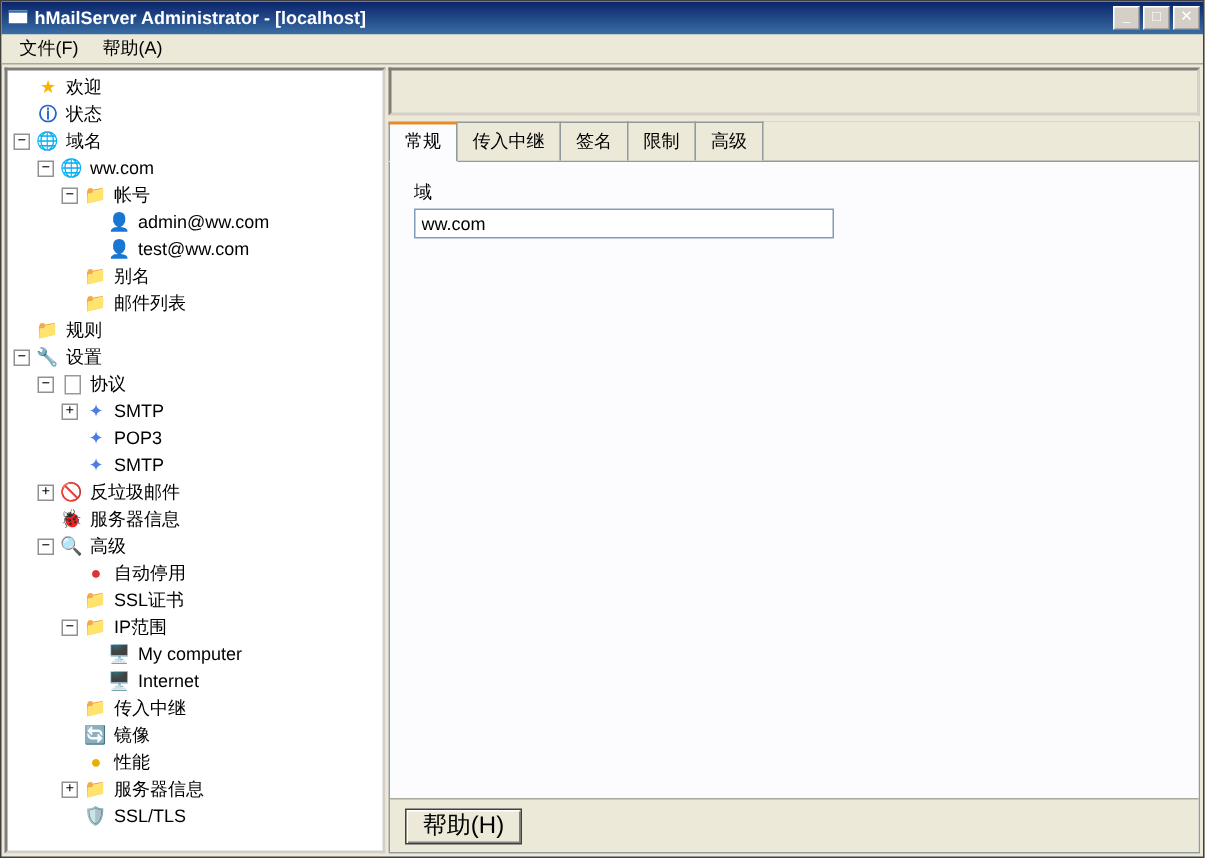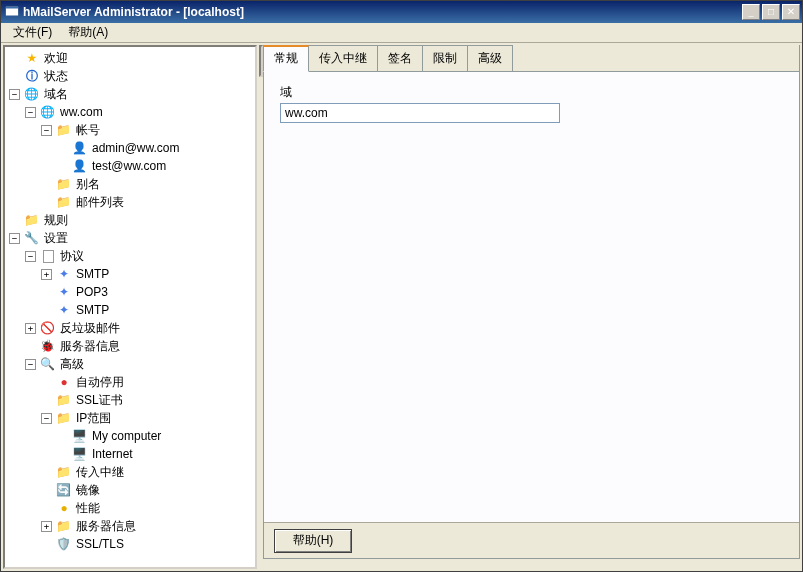--- a/index.html
+++ b/index.html
@@ -14,33 +14,33 @@
 .menu-item { padding: 2px 8px; cursor: pointer; }
 .body-area { display: flex; height: calc(100% - 42px); }
 .tree-panel { width: 254px; background: #fff; border: 2px inset #d4d0c8; margin: 2px; overflow: auto; padding: 2px; }
 .tree { list-style: none; }
 .tree ul { list-style: none; padding-left: 16px; }
 .tree li { position: relative; white-space: nowrap; }
 .node { display: flex; align-items: center; height: 18px; padding-left: 2px; }
 .expander { width: 11px; height: 11px; border: 1px solid #919191; background: #fff; display: inline-flex; align-items: center; justify-content: center; font-size: 9px; line-height: 1; margin-right: 4px; cursor: pointer; font-family: monospace; }
 .expander.empty { border: none; background: none; }
 .icon { width: 16px; height: 16px; margin-right: 4px; display: inline-flex; align-items: center; justify-content: center; font-size: 12px; }
-.right-panel { flex: 1; display: flex; flex-direction: row; margin: 2px 2px 12px 0; }
+.right-panel { flex: 1; display: flex; flex-direction: column; margin: 2px 2px 2px 0; }
 .top-blank { height: 32px; background: #ece9d8; border: 2px inset #d4d0c8; margin-bottom: 4px; }
 .tab-container { flex: 1; border: 1px solid #919b9c; background: #fcfcfe; display: flex; flex-direction: column; position: relative; }
 .tabs { display: flex; background: #ece9d8; border-bottom: 1px solid #919b9c; margin-top: -1px; margin-left: -1px; }
 .tab { padding: 4px 10px; background: #ece9d8; border: 1px solid #919b9c; border-bottom: none; margin-right: -1px; cursor: pointer; position: relative; }
 .tab.active { background: #fcfcfe; border-bottom: 1px solid #fcfcfe; margin-bottom: -1px; z-index: 2; border-top: 2px solid #e68b2c; padding-top: 3px; }
 .tab-content { padding: 12px 16px; flex: 1; background: #fcfcfe; }
 .field-label { font-size: 12px; margin-bottom: 2px; display: block; }
 .text-input { width: 280px; height: 20px; border: 1px solid #7f9db9; background: #fff; padding: 0 4px; font-size: 12px; font-family: inherit; }
 .check-row { margin-top: 12px; display: flex; align-items: center; }
 .check-row input { margin-right: 4px; }
 .bottom-bar { height: 36px; display: flex; align-items: center; justify-content: space-between; padding: 0 10px; background: #ece9d8; border-top: 1px solid #aca899; }
-.btn { min-width: 78px; height: 24px; background: #ece9d8; border: 1px solid #404040; box-shadow: inset 1px 1px 0 #fff, inset -1px -1px 0 #808080; cursor: pointer; font-size: 12px; font-family: inherit; padding: 0 2px; }
+.btn { min-width: 78px; height: 24px; background: #ece9d8; border: 1px solid #404040; box-shadow: inset 1px 1px 0 #fff, inset -1px -1px 0 #808080; cursor: pointer; font-size: 16px; font-family: inherit; padding: 0 2px; }
 .star { color: #f7b500; }
 .globe { color: #1e6db1; }
 .folder { color: #f0c94a; }
 .user { color: #4a90d9; }
 .wrench { color: #4a6b8a; }
 .page { color: #999; border: 1px solid #999; width: 11px; height: 13px; background: #fff; }
 .mag { color: #666; }
 .reddot { color: #d33; }
 .yellowdot { color: #e6b000; }
 .bluedia { color: #4a7de6; }

